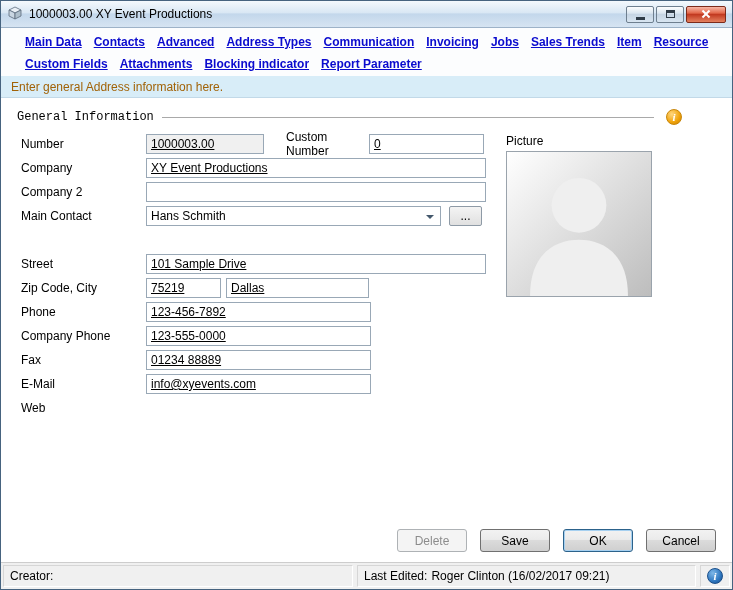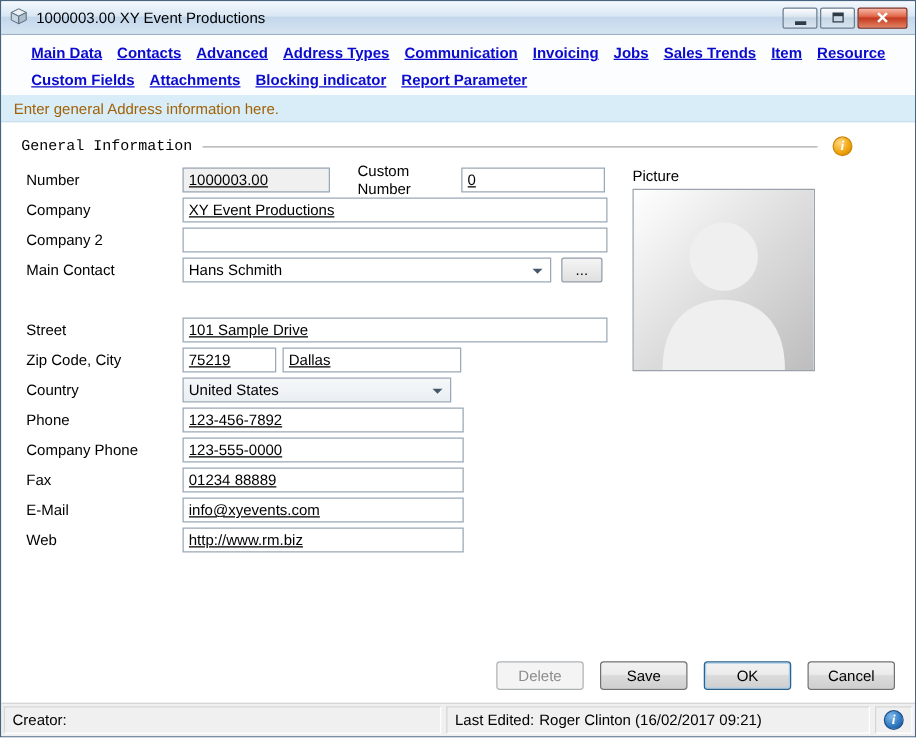--- a/index.html
+++ b/index.html
@@ -174,27 +174,20 @@
       <span class="form-label">Street</span>
       <input class="text w340" value="101 Sample Drive" style="">
     </div>
 
     <div class="form-row">
       <span class="form-label">Zip Code, City</span>
       <input class="text w75" value="75219" style="">
       <input class="text w143" value="Dallas" style="">
     </div>
 
-    <div class="form-row">
-      <span class="form-label">Country</span>
-      <div class="combo w215">
-        <span>United States</span>
-        <span class="chevron-down-icon"></span>
-      </div>
-    </div>
 
     <div class="form-row">
       <span class="form-label">Phone</span>
       <input class="text w225" value="123-456-7892" style="">
     </div>
 
     <div class="form-row">
       <span class="form-label">Company Phone</span>
       <input class="text w225" value="123-555-0000" style="">
     </div>
@@ -204,21 +197,20 @@
       <input class="text w225" value="01234 88889" style="">
     </div>
 
     <div class="form-row">
       <span class="form-label">E-Mail</span>
       <input class="text w225" value="info@xyevents.com" style="">
     </div>
 
     <div class="form-row">
       <span class="form-label">Web</span>
-      <input class="text w225" value="http://www.rm.biz" style="">
     </div>
 
     <div class="picture-area">
       <div class="picture-label">Picture</div>
       <div class="picture-box">
         <svg viewBox="0 0 100 100">
           <defs>
             <linearGradient id="pbg" x1="0" y1="0" x2="1" y2="1">
               <stop offset="0" stop-color="#FFFFFF"></stop>
               <stop offset="1" stop-color="#BDBDBD"></stop>

